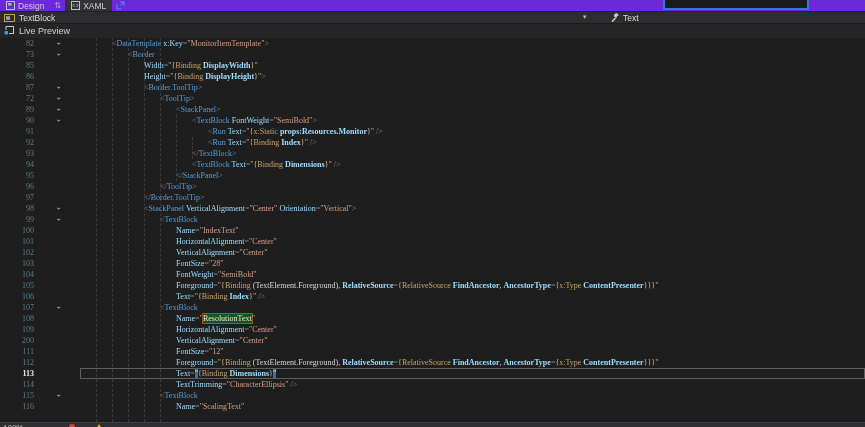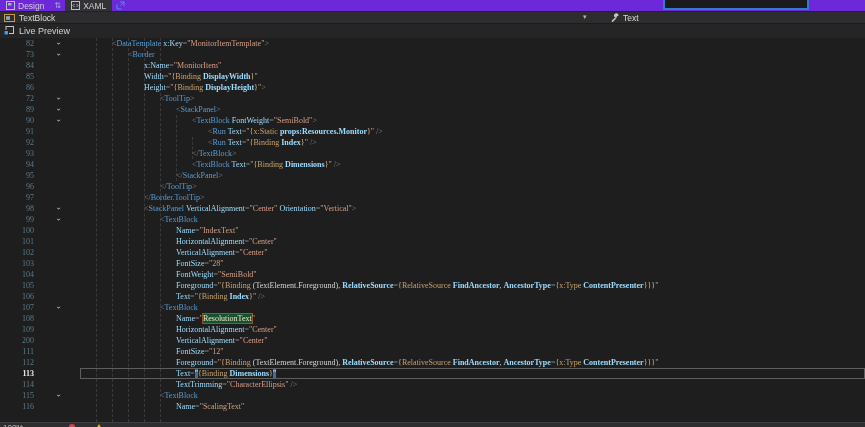--- a/index.html
+++ b/index.html
@@ -141,23 +141,23 @@
         <div class="guide" style="left: calc(8ch + 80px); top: 0px; height: 384px;"></div>
         <div class="guide" style="left: calc(12ch + 80px); top: 0px; height: 384px;"></div>
         <div class="guide" style="left: calc(16ch + 80px); top: 0px; height: 384px;"></div>
         <div class="guide" style="left: calc(20ch + 80px); top: 0px; height: 384px;"></div>
         <div class="guide" style="left: calc(24ch + 80px); top: 77px; height: 66px;"></div>
         <div class="guide" style="left: calc(28ch + 80px); top: 99px; height: 22px;"></div>
       </div>
     <div class="lines">
         <div class="line"><span class="gutter">82</span><span class="fold"><span class="chev">›</span></span><span class="lbody" style="padding-left: 8ch;"><span class="tk-d">&lt;</span><span class="tk-t">DataTemplate</span><span class="tk-w"> </span><span class="tk-a">x:Key</span><span class="tk-d">=</span><span class="tk-s">"MonitorItemTemplate"</span><span class="tk-d">&gt;</span></span></div>
         <div class="line"><span class="gutter">73</span><span class="fold"><span class="chev">›</span></span><span class="lbody" style="padding-left: 12ch;"><span class="tk-d">&lt;</span><span class="tk-t">Border</span></span></div>
-        <div class="line"><span class="gutter">84</span><span class="fold"></span><span class="lbody" style="padding-left: 16ch;"><span class="tk-a">x:Name</span><span class="tk-d">=</span><span class="tk-s">"MonitorItem"</span></span></div>
         <div class="line"><span class="gutter">85</span><span class="fold"></span><span class="lbody" style="padding-left: 16ch;"><span class="tk-a">Width</span><span class="tk-d">=</span><span class="tk-s">"</span><span class="tk-b">{</span><span class="tk-k">Binding</span><span class="tk-w"> </span><span class="tk-p">DisplayWidth</span><span class="tk-b">}</span><span class="tk-s">"</span></span></div>
         <div class="line"><span class="gutter">86</span><span class="fold"></span><span class="lbody" style="padding-left: 16ch;"><span class="tk-a">Height</span><span class="tk-d">=</span><span class="tk-s">"</span><span class="tk-b">{</span><span class="tk-k">Binding</span><span class="tk-w"> </span><span class="tk-p">DisplayHeight</span><span class="tk-b">}</span><span class="tk-s">"</span><span class="tk-d">&gt;</span></span></div>
+        <div class="line"><span class="gutter">87</span><span class="fold"><span class="chev">›</span></span><span class="lbody" style="padding-left: 16ch;"><span class="tk-d">&lt;</span><span class="tk-t">Border.ToolTip</span><span class="tk-d">&gt;</span></span></div>
         <div class="line"><span class="gutter">72</span><span class="fold"><span class="chev">›</span></span><span class="lbody" style="padding-left: 20ch;"><span class="tk-d">&lt;</span><span class="tk-t">ToolTip</span><span class="tk-d">&gt;</span></span></div>
         <div class="line"><span class="gutter">89</span><span class="fold"><span class="chev">›</span></span><span class="lbody" style="padding-left: 24ch;"><span class="tk-d">&lt;</span><span class="tk-t">StackPanel</span><span class="tk-d">&gt;</span></span></div>
         <div class="line"><span class="gutter">90</span><span class="fold"><span class="chev">›</span></span><span class="lbody" style="padding-left: 28ch;"><span class="tk-d">&lt;</span><span class="tk-t">TextBlock</span><span class="tk-w"> </span><span class="tk-a">FontWeight</span><span class="tk-d">=</span><span class="tk-s">"SemiBold"</span><span class="tk-d">&gt;</span></span></div>
         <div class="line"><span class="gutter">91</span><span class="fold"></span><span class="lbody" style="padding-left: 32ch;"><span class="tk-d">&lt;</span><span class="tk-t">Run</span><span class="tk-w"> </span><span class="tk-a">Text</span><span class="tk-d">=</span><span class="tk-s">"</span><span class="tk-b">{</span><span class="tk-k">x:Static</span><span class="tk-w"> </span><span class="tk-p">props:Resources.Monitor</span><span class="tk-b">}</span><span class="tk-s">"</span><span class="tk-w"> </span><span class="tk-d">/&gt;</span></span></div>
         <div class="line"><span class="gutter">92</span><span class="fold"></span><span class="lbody" style="padding-left: 32ch;"><span class="tk-d">&lt;</span><span class="tk-t">Run</span><span class="tk-w"> </span><span class="tk-a">Text</span><span class="tk-d">=</span><span class="tk-s">"</span><span class="tk-b">{</span><span class="tk-k">Binding</span><span class="tk-w"> </span><span class="tk-p">Index</span><span class="tk-b">}</span><span class="tk-s">"</span><span class="tk-w"> </span><span class="tk-d">/&gt;</span></span></div>
         <div class="line"><span class="gutter">93</span><span class="fold"></span><span class="lbody" style="padding-left: 28ch;"><span class="tk-d">&lt;/</span><span class="tk-t">TextBlock</span><span class="tk-d">&gt;</span></span></div>
         <div class="line"><span class="gutter">94</span><span class="fold"></span><span class="lbody" style="padding-left: 28ch;"><span class="tk-d">&lt;</span><span class="tk-t">TextBlock</span><span class="tk-w"> </span><span class="tk-a">Text</span><span class="tk-d">=</span><span class="tk-s">"</span><span class="tk-b">{</span><span class="tk-k">Binding</span><span class="tk-w"> </span><span class="tk-p">Dimensions</span><span class="tk-b">}</span><span class="tk-s">"</span><span class="tk-w"> </span><span class="tk-d">/&gt;</span></span></div>
         <div class="line"><span class="gutter">95</span><span class="fold"></span><span class="lbody" style="padding-left: 24ch;"><span class="tk-d">&lt;/</span><span class="tk-t">StackPanel</span><span class="tk-d">&gt;</span></span></div>
         <div class="line"><span class="gutter">96</span><span class="fold"></span><span class="lbody" style="padding-left: 20ch;"><span class="tk-d">&lt;/</span><span class="tk-t">ToolTip</span><span class="tk-d">&gt;</span></span></div>
         <div class="line"><span class="gutter">97</span><span class="fold"></span><span class="lbody" style="padding-left: 16ch;"><span class="tk-d">&lt;/</span><span class="tk-t">Border.ToolTip</span><span class="tk-d">&gt;</span></span></div>

